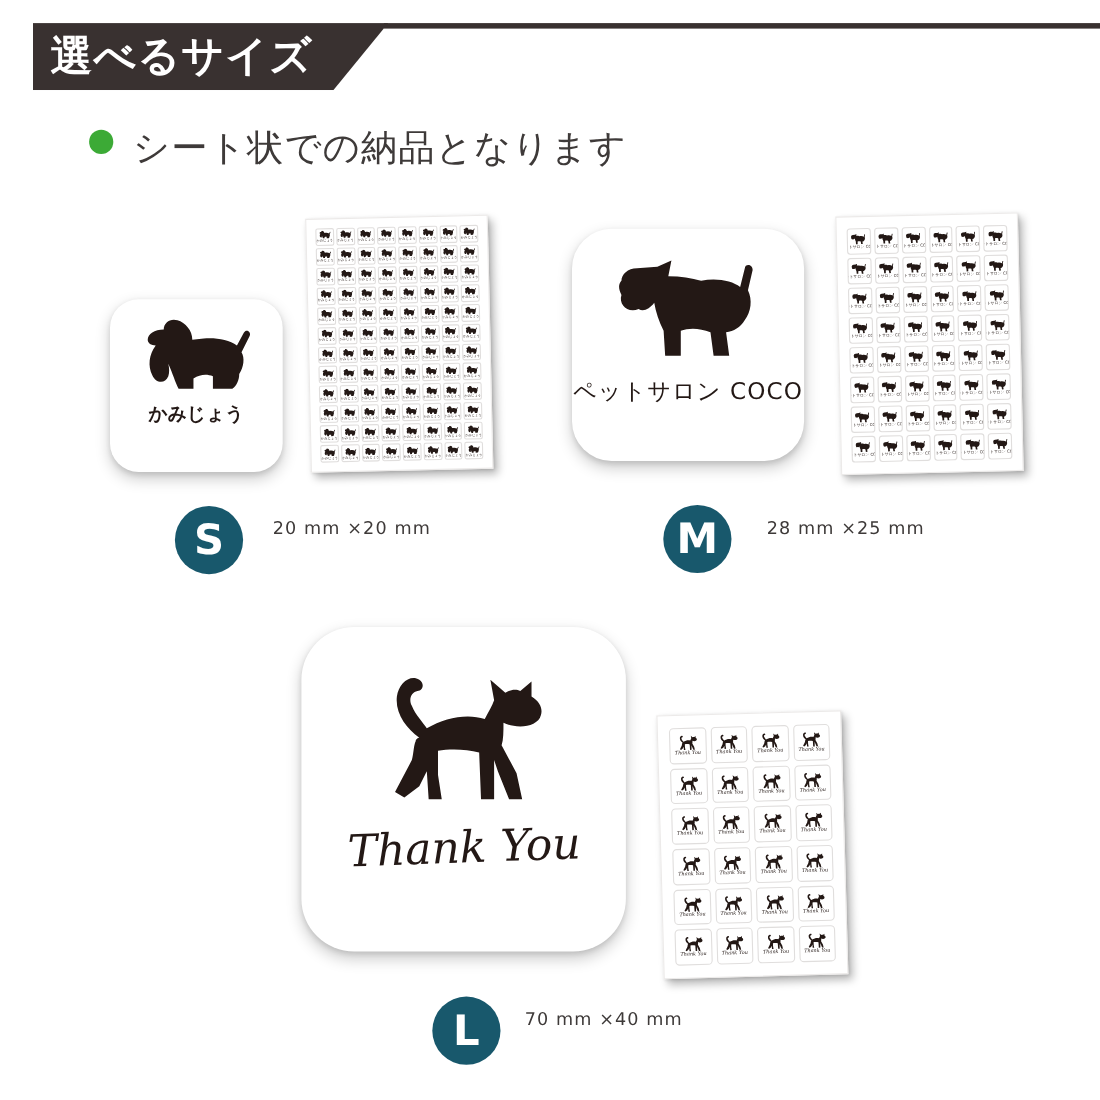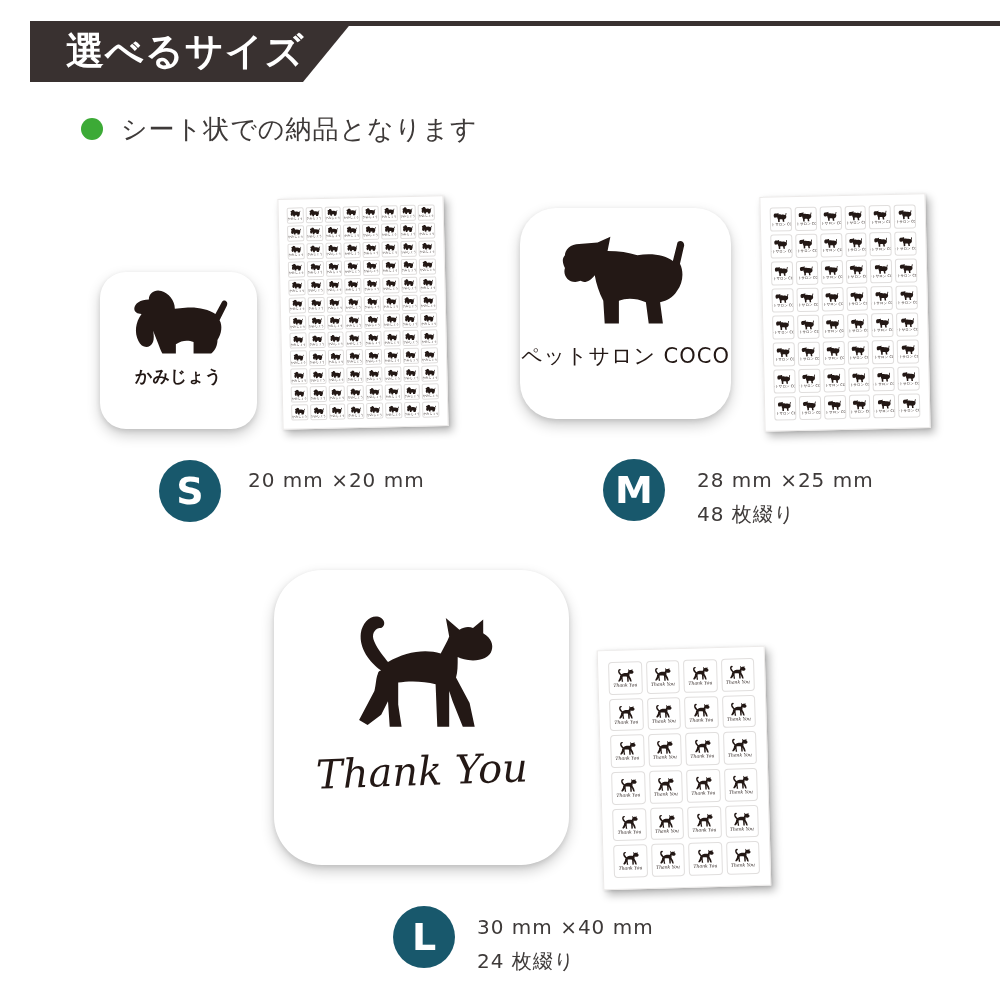--- a/index.html
+++ b/index.html
@@ -6,26 +6,26 @@
     --banner:#393130; --green:#3caa36; --teal:#18586c; --ink:#231815; --gray:#3e3a39;
   }
   html,body{margin:0;padding:0;}
   body{background:#fff;font-family:"DejaVu Sans","Liberation Sans",sans-serif;}
   #stage{position:relative;width:1000px;height:1000px;background:#fff;overflow:hidden;}
 
   
   .banner{position:absolute;left:30px;top:21px;width:323px;height:61px;background:var(--banner);
     clip-path:polygon(0 0,100% 0,calc(100% - 50px) 100%,0 100%);
     display:flex;align-items:center;}
-  .banner-title{color:#fff;font-size:38px;font-weight:bold;padding-left:36px;letter-spacing:1px;white-space:nowrap;}
+  .banner-title{color:#fff;font-size:38px;font-weight:bold;padding-left:16px;letter-spacing:1px;white-space:nowrap;}
   .banner-line{position:absolute;left:349px;top:21px;width:651px;height:5px;background:var(--banner);}
 
   
   .note-bullet{position:absolute;left:81px;top:118px;width:22px;height:22px;border-radius:50%;background:var(--green);}
-  .note-text{position:absolute;left:121px;top:112px;font-size:26px;color:var(--gray);letter-spacing:1px;white-space:nowrap;}
+  .note-text{position:absolute;left:121px;top:112px;font-size:33px;color:var(--gray);letter-spacing:1px;white-space:nowrap;}
 
   
   .sample{position:absolute;background:#fff;box-shadow:0 6px 14px rgba(0,0,0,.20),0 2px 5px rgba(0,0,0,.10);
     display:flex;flex-direction:column;align-items:center;justify-content:flex-start;}
   .sample .animal{color:var(--ink);}
   .sample-label{color:var(--ink);white-space:nowrap;}
   #sample-s{left:100px;top:272px;width:157px;height:157px;border-radius:26px;}
   #sample-s .animal{width:104px;margin-top:16px;}
   #sample-s .sample-label{font-size:17px;font-weight:bold;margin-top:2px;}
   #sample-m{left:520px;top:208px;width:211px;height:211px;border-radius:36px;}
@@ -53,21 +53,21 @@
   #sheet-s .mini-label{font-size:3px;}
   #sheet-m .mini-label{font-size:3.5px;}
   #sheet-l .mini-label{font-size:4.5px;}
 
   
   .badge{position:absolute;width:62px;height:62px;border-radius:50%;background:var(--teal);
     display:flex;align-items:center;justify-content:center;color:#fff;font-size:38px;font-weight:bold;}
   #badge-s{left:159px;top:460px;}
   #badge-m{left:603px;top:459px;}
   #badge-l{left:393px;top:906px;}
-  .spec{position:absolute;color:var(--gray);font-size:20px;line-height:34px;letter-spacing:1px;white-space:nowrap;}
+  .spec{position:absolute;color:var(--gray);font-size:16px;line-height:34px;letter-spacing:1px;white-space:nowrap;}
   #spec-s{left:248px;top:463px;}
   #spec-m{left:697px;top:463px;}
   #spec-l{left:477px;top:910px;}
   .defs{position:absolute;width:0;height:0;overflow:hidden;}
 </style>
 </head>
 <body>
 
 <svg class="defs" aria-hidden="true">
   <defs>
@@ -992,21 +992,20 @@
           <use href="#schnauzer-icon"></use>
         </svg>
         <span class="mini-label">ペットサロン COCO</span>
       </div>
     </div>
   <div class="badge" id="badge-m">
     <span>M</span>
   </div>
   <div class="spec" id="spec-m">
     <div>28 mm ×25 mm</div>
-    <div>48 枚綴り</div>
   </div>
 
   <div class="sample" id="sample-l">
     <svg class="animal" viewBox="0 0 120 80">
         <use href="#cat-icon"></use>
       </svg>
     <div class="sample-label script">Thank You</div>
   </div>
   <div class="sheet" id="sheet-l" style="grid-template-columns: repeat(4, 1fr); grid-template-rows: repeat(6, 1fr);">
       <div class="cell">
@@ -1151,17 +1150,16 @@
         <svg viewBox="0 0 120 80">
           <use href="#cat-icon"></use>
         </svg>
         <span class="mini-label script">Thank You</span>
       </div>
     </div>
   <div class="badge" id="badge-l">
     <span>L</span>
   </div>
   <div class="spec" id="spec-l">
-    <div>30 mm ×40 mm</div>
-    <div>24 枚綴り</div>
+    <div>70 mm ×40 mm</div>
   </div>
 
 </div>
 
 </body></html>

